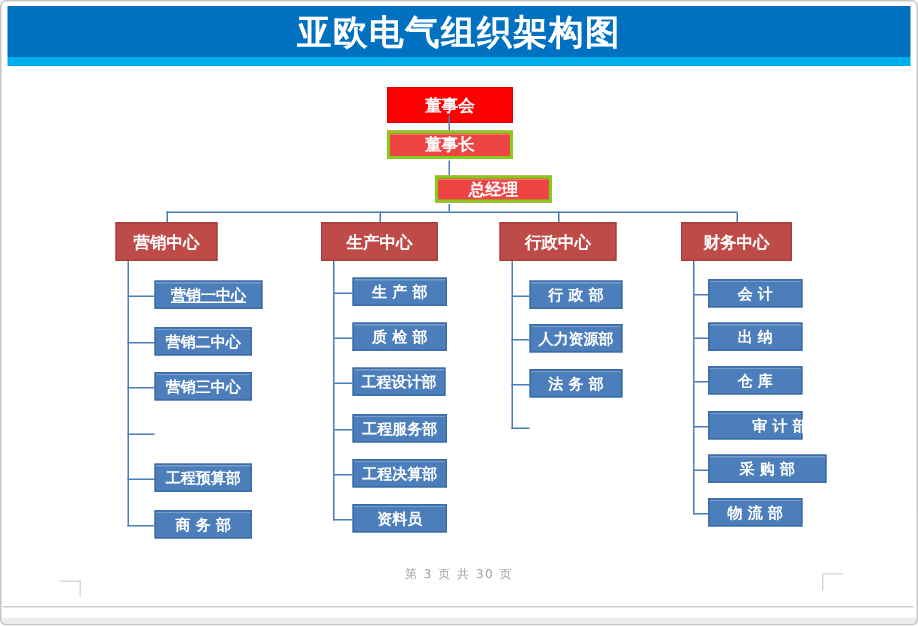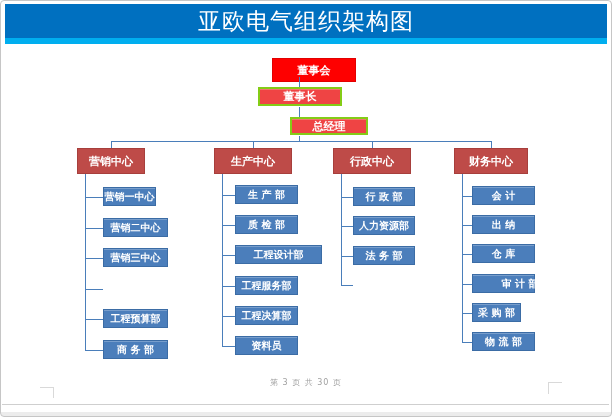--- a/index.html
+++ b/index.html
@@ -14,21 +14,21 @@
     pointer-events:none;z-index:50;
   }
   .banner{
     position:absolute;left:5px;top:4px;width:602px;height:34px;
     background:#0070C0;display:flex;align-items:center;justify-content:center;
   }
   .banner-strip{
     position:absolute;left:5px;top:38px;width:602px;height:6px;background:#00AEEF;
   }
   .title{
-    color:#ffffff;font-size:23px;font-weight:normal;letter-spacing:1px;white-space:nowrap;
+    color:#ffffff;font-size:23px;font-weight:bold;letter-spacing:1px;white-space:nowrap;
   }
   #chart{position:absolute;left:0;top:0;width:612px;height:417px;}
   .box{
     position:absolute;box-sizing:border-box;
     display:flex;align-items:center;justify-content:center;
     color:#ffffff;font-weight:bold;white-space:nowrap;
     text-align:center;
   }
   .box.root{background:#FE0000;border:1px solid #e20000;font-size:11px;}
   .box.chain{background:#ef4444;border:2px solid #84cc16;font-size:11px;
@@ -59,49 +59,49 @@
 </style>
 </head>
 <body>
 
 <div class="banner">
   <span class="title">亚欧电气组织架构图</span>
 </div>
 <div class="banner-strip"></div>
 
 <div id="chart">
-    <div class="box root" style="left: 258px; top: 58px; width: 84px; height: 24px; margin-left: 14px;">董事会</div>
+    <div class="box root" style="left: 258px; top: 58px; width: 84px; height: 24px;">董事会</div>
     <div class="line" style="left: 299px; top: 77px; width: 1px; height: 10px;"></div>
     <div class="box chain" style="left: 258px; top: 87px; width: 84px; height: 19px;">董事长</div>
     <div class="line" style="left: 299px; top: 107px; width: 1px; height: 10px;"></div>
     <div class="box chain" style="left: 260px; top: 117px; width: 78px; height: 18px; margin-left: 30px;">总经理</div>
     <div class="line" style="left: 299px; top: 136px; width: 1px; height: 5px;"></div>
     <div class="line" style="left: 111px; top: 141px; width: 380px; height: 1px;"></div>
     <div class="line" style="left: 111px; top: 141px; width: 1px; height: 7px;"></div>
     <div class="box center" style="left: 77px; top: 148px; width: 68px; height: 26px;">营销中心</div>
     <div class="line" style="left: 85px; top: 197px; width: 18px; height: 1px;"></div>
-    <div class="box child" style="left: 103px; top: 187px; width: 53px; height: 19px;">营销一中心</div>
+    <div class="box child" style="left: 103px; top: 187px; width: 72px; height: 19px; text-decoration: underline;">营销一中心</div>
     <div class="line" style="left: 85px; top: 228px; width: 18px; height: 1px;"></div>
     <div class="box child" style="left: 103px; top: 218px; width: 65px; height: 19px;">营销二中心</div>
     <div class="line" style="left: 85px; top: 258px; width: 18px; height: 1px;"></div>
     <div class="box child" style="left: 103px; top: 248px; width: 65px; height: 19px;">营销三中心</div>
     <div class="line" style="left: 85px; top: 289px; width: 18px; height: 1px;"></div>
     <div class="line" style="left: 85px; top: 319px; width: 18px; height: 1px;"></div>
     <div class="box child" style="left: 103px; top: 309px; width: 65px; height: 19px;">工程预算部</div>
     <div class="line" style="left: 85px; top: 350px; width: 18px; height: 1px;"></div>
     <div class="box child" style="left: 103px; top: 340px; width: 65px; height: 19px;">商 务 部</div>
     <div class="line" style="left: 85px; top: 174px; width: 1px; height: 177px;"></div>
     <div class="line" style="left: 253px; top: 141px; width: 1px; height: 7px;"></div>
     <div class="box center" style="left: 214px; top: 148px; width: 78px; height: 26px;">生产中心</div>
     <div class="line" style="left: 222px; top: 195px; width: 13px; height: 1px;"></div>
     <div class="box child" style="left: 235px; top: 185px; width: 63px; height: 19px;">生 产 部</div>
     <div class="line" style="left: 222px; top: 225px; width: 13px; height: 1px;"></div>
     <div class="box child" style="left: 235px; top: 215px; width: 63px; height: 19px;">质 检 部</div>
     <div class="line" style="left: 222px; top: 255px; width: 13px; height: 1px;"></div>
-    <div class="box child" style="left: 235px; top: 245px; width: 87px; height: 19px;">工程设计部</div>
+    <div class="box child" style="left: 235px; top: 245px; width: 62px; height: 19px;">工程设计部</div>
     <div class="line" style="left: 222px; top: 286px; width: 13px; height: 1px;"></div>
     <div class="box child" style="left: 235px; top: 276px; width: 63px; height: 19px;">工程服务部</div>
     <div class="line" style="left: 222px; top: 316px; width: 13px; height: 1px;"></div>
     <div class="box child" style="left: 235px; top: 306px; width: 63px; height: 19px;">工程决算部</div>
     <div class="line" style="left: 222px; top: 346px; width: 13px; height: 1px;"></div>
     <div class="box child" style="left: 235px; top: 336px; width: 63px; height: 19px;">资料员</div>
     <div class="line" style="left: 222px; top: 174px; width: 1px; height: 173px;"></div>
     <div class="line" style="left: 372px; top: 141px; width: 1px; height: 7px;"></div>
     <div class="box center" style="left: 333px; top: 148px; width: 78px; height: 26px;">行政中心</div>
     <div class="line" style="left: 341px; top: 197px; width: 12px; height: 1px;"></div>
@@ -116,21 +116,21 @@
     <div class="box center" style="left: 454px; top: 148px; width: 74px; height: 26px;">财务中心</div>
     <div class="line" style="left: 462px; top: 196px; width: 10px; height: 1px;"></div>
     <div class="box child" style="left: 472px; top: 186px; width: 63px; height: 19px;">会 计</div>
     <div class="line" style="left: 462px; top: 225px; width: 10px; height: 1px;"></div>
     <div class="box child" style="left: 472px; top: 215px; width: 63px; height: 19px;">出 纳</div>
     <div class="line" style="left: 462px; top: 254px; width: 10px; height: 1px;"></div>
     <div class="box child" style="left: 472px; top: 244px; width: 63px; height: 19px;">仓 库</div>
     <div class="line" style="left: 462px; top: 284px; width: 10px; height: 1px;"></div>
     <div class="box child" style="left: 472px; top: 274px; width: 63px; height: 19px; padding-left: 33px;">审 计 部</div>
     <div class="line" style="left: 462px; top: 313px; width: 10px; height: 1px;"></div>
-    <div class="box child" style="left: 472px; top: 303px; width: 49px; height: 19px;">采 购 部</div>
+    <div class="box child" style="left: 472px; top: 303px; width: 79px; height: 19px;">采 购 部</div>
     <div class="line" style="left: 462px; top: 342px; width: 10px; height: 1px;"></div>
     <div class="box child" style="left: 472px; top: 332px; width: 63px; height: 19px;">物 流 部</div>
     <div class="line" style="left: 462px; top: 174px; width: 1px; height: 169px;"></div>
   </div>
 
 <div class="footer-text">第 3 页 共 30 页</div>
 <div class="mark-bl"></div>
 <div class="mark-br"></div>
 <div class="page-bottom-line"></div>
 <div class="bottom-strip"></div>

